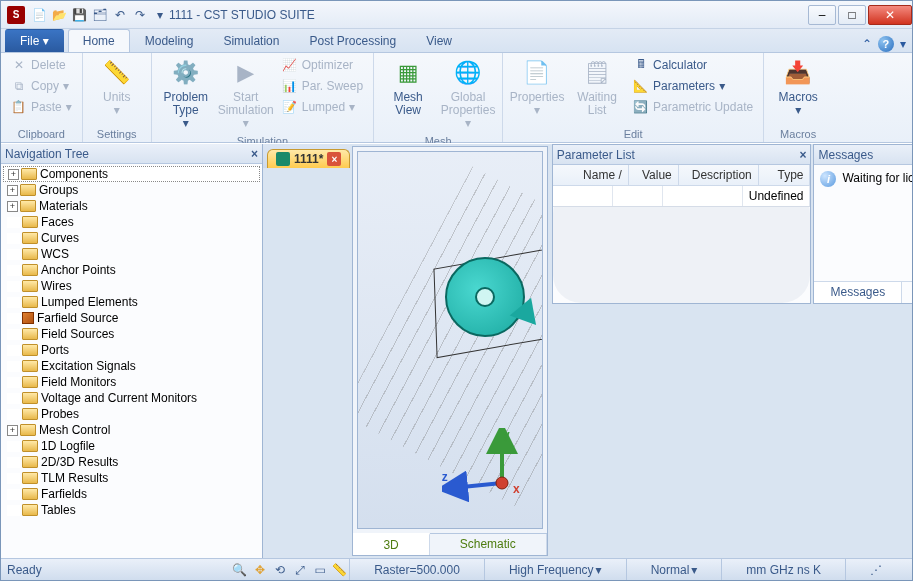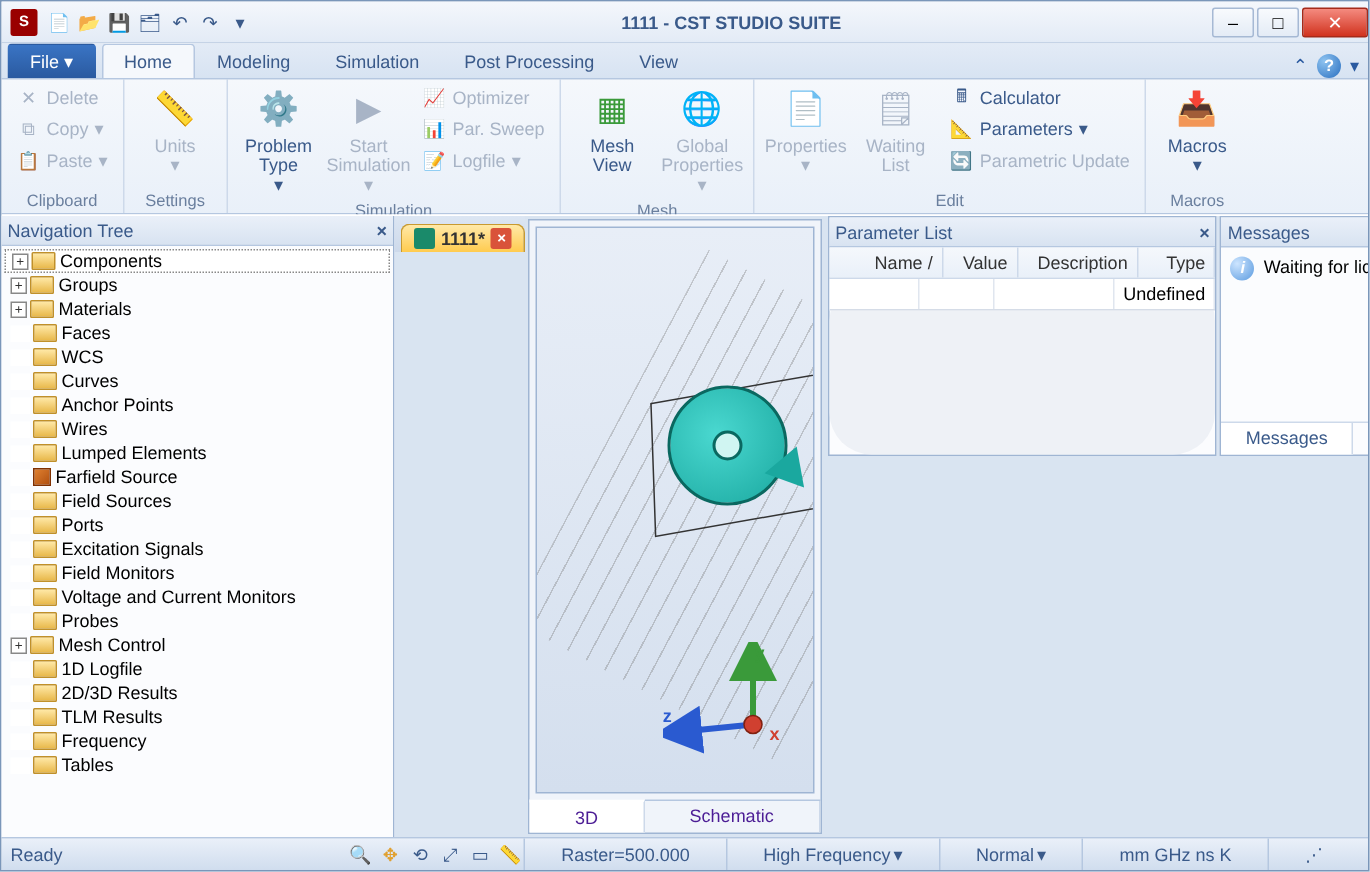--- a/index.html
+++ b/index.html
@@ -3,21 +3,21 @@
 <meta charset="utf-8">
 <style>
 * { box-sizing: border-box; margin: 0; padding: 0; font-family: "Segoe UI", Tahoma, sans-serif; font-size: 12px; }
 body { width: 913px; height: 581px; overflow: hidden; background: #fff; display: flex; flex-direction: column; border: 1px solid #7a96b9; }
 
 
 .titlebar { height: 28px; background: linear-gradient(#f4f7fc, #e3ebf6); display: flex; align-items: center; border-bottom: 1px solid #c5d3e6; }
 .titlebar .app-icon { width: 18px; height: 18px; background: #990000; margin: 0 6px; display: flex; align-items: center; justify-content: center; color: #fff; font-size: 10px; font-weight: bold; border-radius: 2px; }
 .titlebar .qat { display: flex; gap: 2px; align-items: center; }
 .titlebar .qat span { width: 18px; height: 18px; display: flex; align-items: center; justify-content: center; color: #3a5a8a; cursor: pointer; }
-.titlebar .title { flex: 1; text-align: center; color: #3a5a8a; font-size: 12px; font-weight: bold; }
+.titlebar .title { flex: 1; color: #3a5a8a; font-size: 12px; }
 .titlebar .wincontrols { display: flex; }
 .titlebar .wincontrols .btn { width: 28px; height: 20px; border: 1px solid #a6b9d4; margin-left: 2px; display: flex; align-items: center; justify-content: center; background: linear-gradient(#f8fafd,#e4ecf6); border-radius: 2px; cursor: pointer; }
 .titlebar .wincontrols .close { background: linear-gradient(#f48a7f,#d1331f); border-color: #a52a1a; color: #fff; width: 44px; }
 
 
 .ribbon-tabs { height: 24px; display: flex; align-items: flex-end; background: linear-gradient(#e3ebf6,#d7e3f2); padding-left: 4px; border-bottom: 1px solid #b5c7e0; position: relative; }
 .ribbon-tabs .tab { padding: 4px 14px; color: #3a5a8a; cursor: pointer; border: 1px solid transparent; border-bottom: none; }
 .ribbon-tabs .tab.file { background: linear-gradient(#3a74c4,#2a5aa0); color: #fff; border-radius: 3px 3px 0 0; margin-right: 4px; }
 .ribbon-tabs .tab.active { background: #f5f8fc; border-color: #b5c7e0; border-radius: 3px 3px 0 0; }
 .ribbon-tabs .spacer { flex: 1; }
@@ -53,21 +53,21 @@
 
 .work { flex: 1; display: flex; flex-direction: row; min-width: 0; background: #d9e4f1; }
 .doc-tabs { height: 24px; display: flex; align-items: flex-end; padding: 2px 0 0 4px; background: linear-gradient(#dce6f3,#cdd9ea); }
 .doc-tab { background: linear-gradient(#ffe9a8,#ffcb4f); border: 1px solid #c89a30; border-bottom: none; border-radius: 6px 6px 0 0; padding: 2px 8px; display: flex; align-items: center; gap: 4px; color: #333; font-weight: bold; cursor: pointer; }
 .doc-tab .small-icon { width: 14px; height: 14px; background: #1a8a6a; border-radius: 2px; }
 .doc-tab .close { width: 14px; height: 14px; background: #d9533a; color: #fff; border-radius: 2px; display: flex; align-items: center; justify-content: center; font-size: 10px; }
 
 .viewport-frame { flex: 1; margin: 2px; background: #f0f4fa; border: 1px solid #9fb5d3; display: flex; flex-direction: column; min-height: 0; }
 .viewport { flex: 1; position: relative; background: linear-gradient(#e8eef7,#d4dfee); overflow: hidden; margin: 4px; border: 1px solid #9fb5d3; }
 .view-tabs { height: 22px; display: flex; border-top: 1px solid #b5c7e0; }
-.view-tabs .vt { padding: 3px 30px; color: #4c1d95; cursor: pointer; border-right: 1px solid #cdd9ea; }
+.view-tabs .vt { padding: 3px 30px; color: #4d7c0f; cursor: pointer; border-right: 1px solid #cdd9ea; }
 .view-tabs .vt.active { background: #fff; border-top: 2px solid #fff; margin-top: -1px; }
 
 .bottom-panels { height: 160px; display: flex; margin: 0 2px 2px 2px; gap: 2px; text-align: right; }
 .panel { flex: 1; display: flex; flex-direction: column; background: #fbfcfe; border: 1px solid #9fb5d3; }
 .param-head { display: flex; border-bottom: 1px solid #cdd9ea; background: linear-gradient(#f5f8fc,#e9f0f9); padding-left: 16px; }
 .param-head div { padding: 3px 6px; border-right: 1px solid #cdd9ea; color: #333; }
 .param-body { flex: 1; background: #eef1f6; border-radius: 28px; }
 .param-row { display: flex; border-bottom: 1px solid #d5dce7; background: #fff; }
 .param-row div { padding: 3px 6px; border-right: 1px solid #e0e6ef; }
 .msg-body { flex: 1; padding: 6px; display: flex; gap: 6px; align-items: flex-start; }
@@ -173,21 +173,21 @@
       </div>
       <div class="stack">
         <div class="small-btn disabled">
             <span class="i">📈</span>
             <span>Optimizer</span>
           </div>
         <div class="small-btn disabled">
             <span class="i">📊</span>
             <span>Par. Sweep</span>
           </div>
-        <div class="small-btn disabled"><span class="i">📝</span><span>Logfile</span> ▾</div>
+        <div class="small-btn disabled"><span class="i">📝</span><span>Lumped</span> ▾</div>
       </div>
     </div>
     <div class="label">Simulation</div>
   </div>
 
   <div class="group">
     <div class="items">
       <div class="big-btn">
         <div class="icon" style="color:#3a9a3a">▦</div>
         <span style="white-space:pre">Mesh
@@ -266,26 +266,26 @@
           <span class="lbl">Materials</span>
         </div>
         <div class="tree-row">
           <span class="twisty empty"></span>
           <span class="folder"></span>
           <span class="lbl">Faces</span>
         </div>
         <div class="tree-row">
           <span class="twisty empty"></span>
           <span class="folder"></span>
+          <span class="lbl">Curves</span>
+        </div>
+        <div class="tree-row">
+          <span class="twisty empty"></span>
+          <span class="folder"></span>
           <span class="lbl">WCS</span>
-        </div>
-        <div class="tree-row">
-          <span class="twisty empty"></span>
-          <span class="folder"></span>
-          <span class="lbl">Curves</span>
         </div>
         <div class="tree-row">
           <span class="twisty empty"></span>
           <span class="folder"></span>
           <span class="lbl">Anchor Points</span>
         </div>
         <div class="tree-row">
           <span class="twisty empty"></span>
           <span class="folder"></span>
           <span class="lbl">Wires</span>
@@ -346,21 +346,21 @@
           <span class="lbl">2D/3D Results</span>
         </div>
         <div class="tree-row">
           <span class="twisty empty"></span>
           <span class="folder"></span>
           <span class="lbl">TLM Results</span>
         </div>
         <div class="tree-row">
           <span class="twisty empty"></span>
           <span class="folder"></span>
-          <span class="lbl">Frequency</span>
+          <span class="lbl">Farfields</span>
         </div>
         <div class="tree-row">
           <span class="twisty empty"></span>
           <span class="folder"></span>
           <span class="lbl">Tables</span>
         </div>
       </div>
   </div>
 
   <div class="work">

